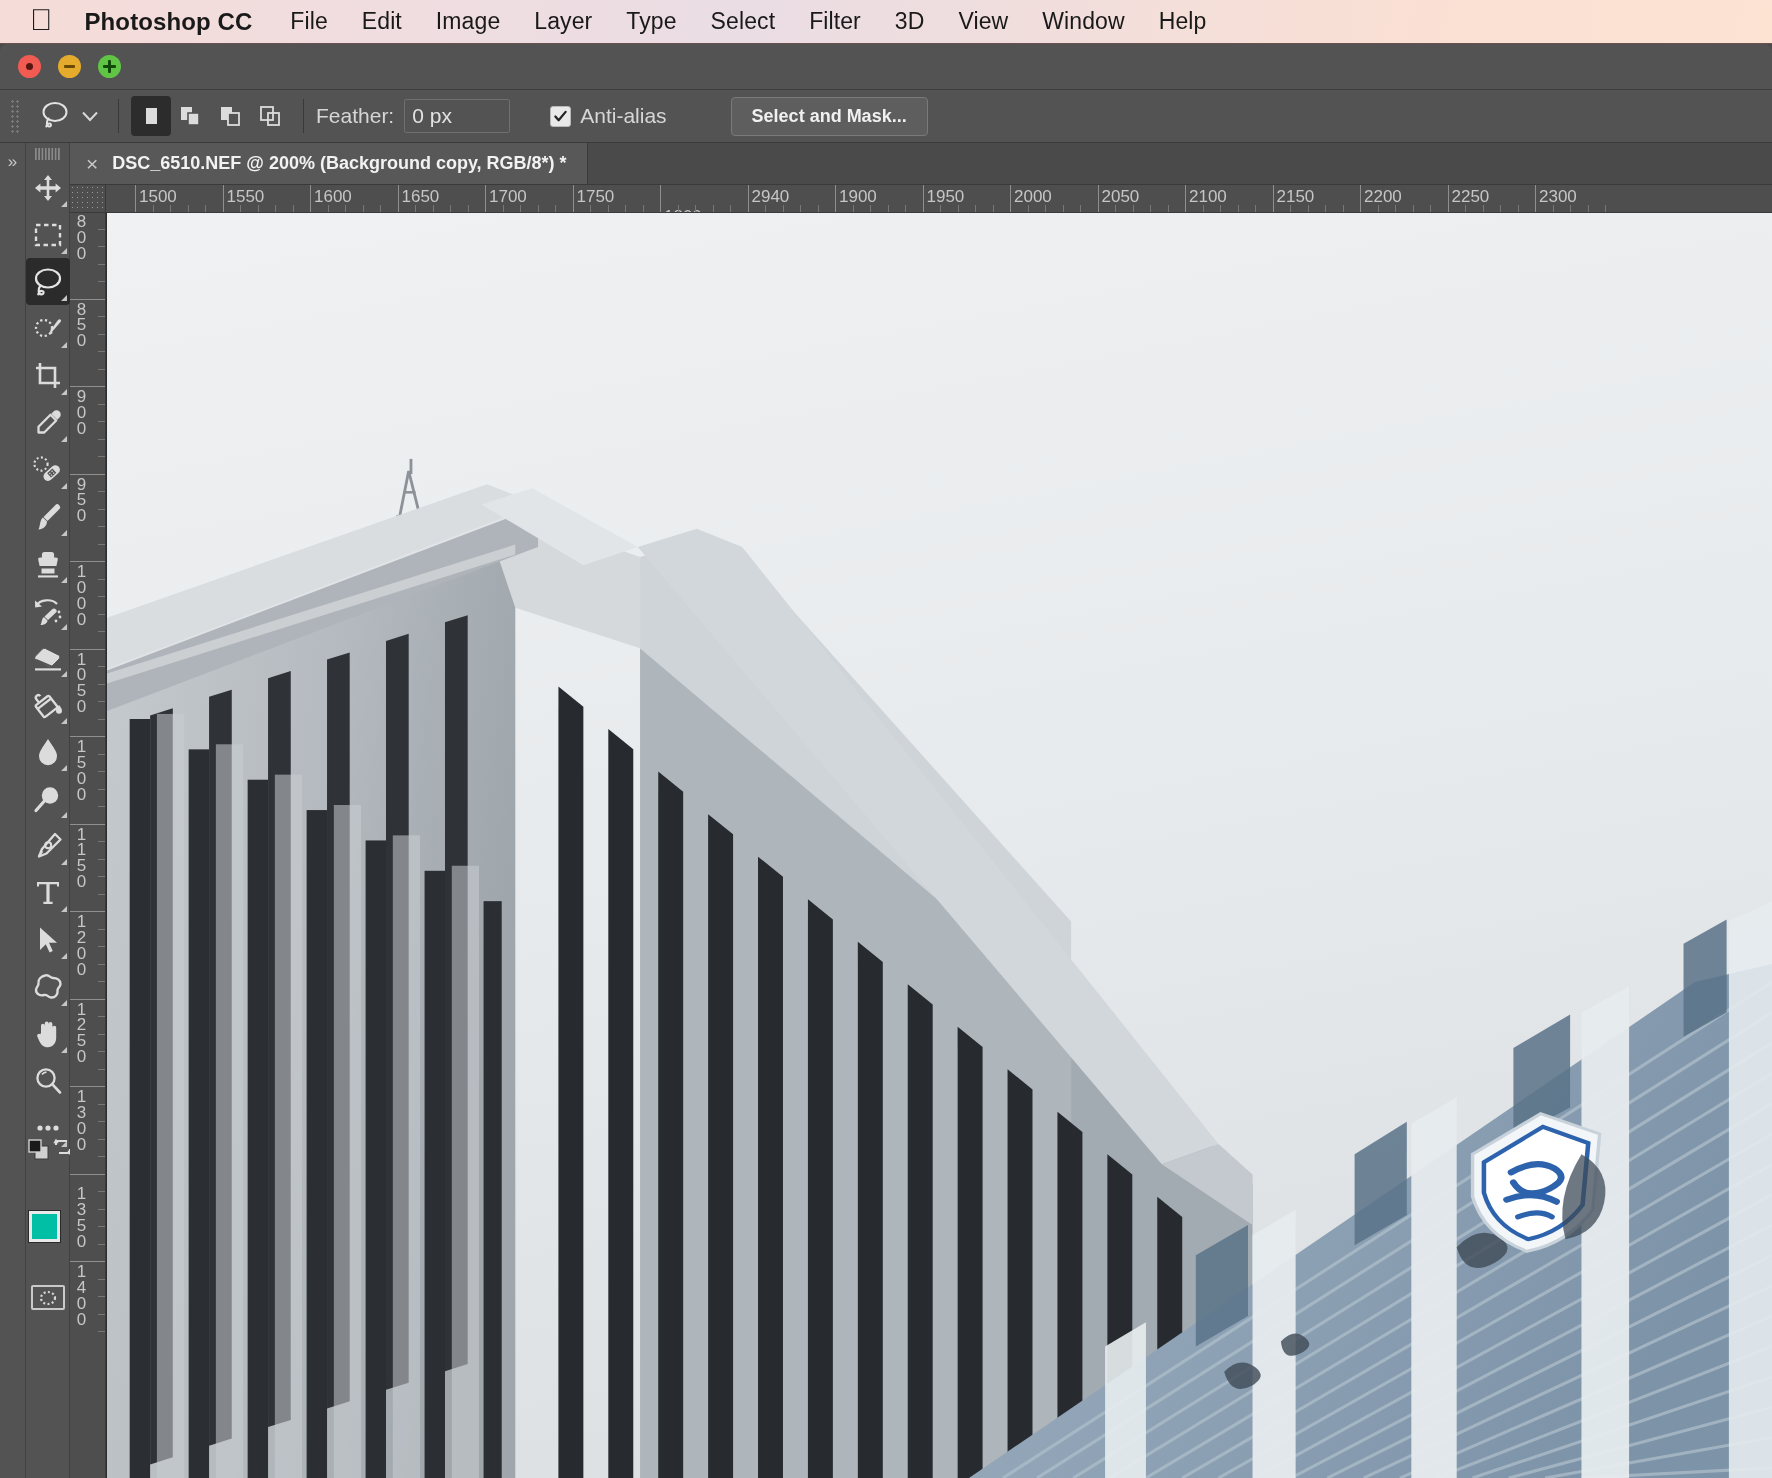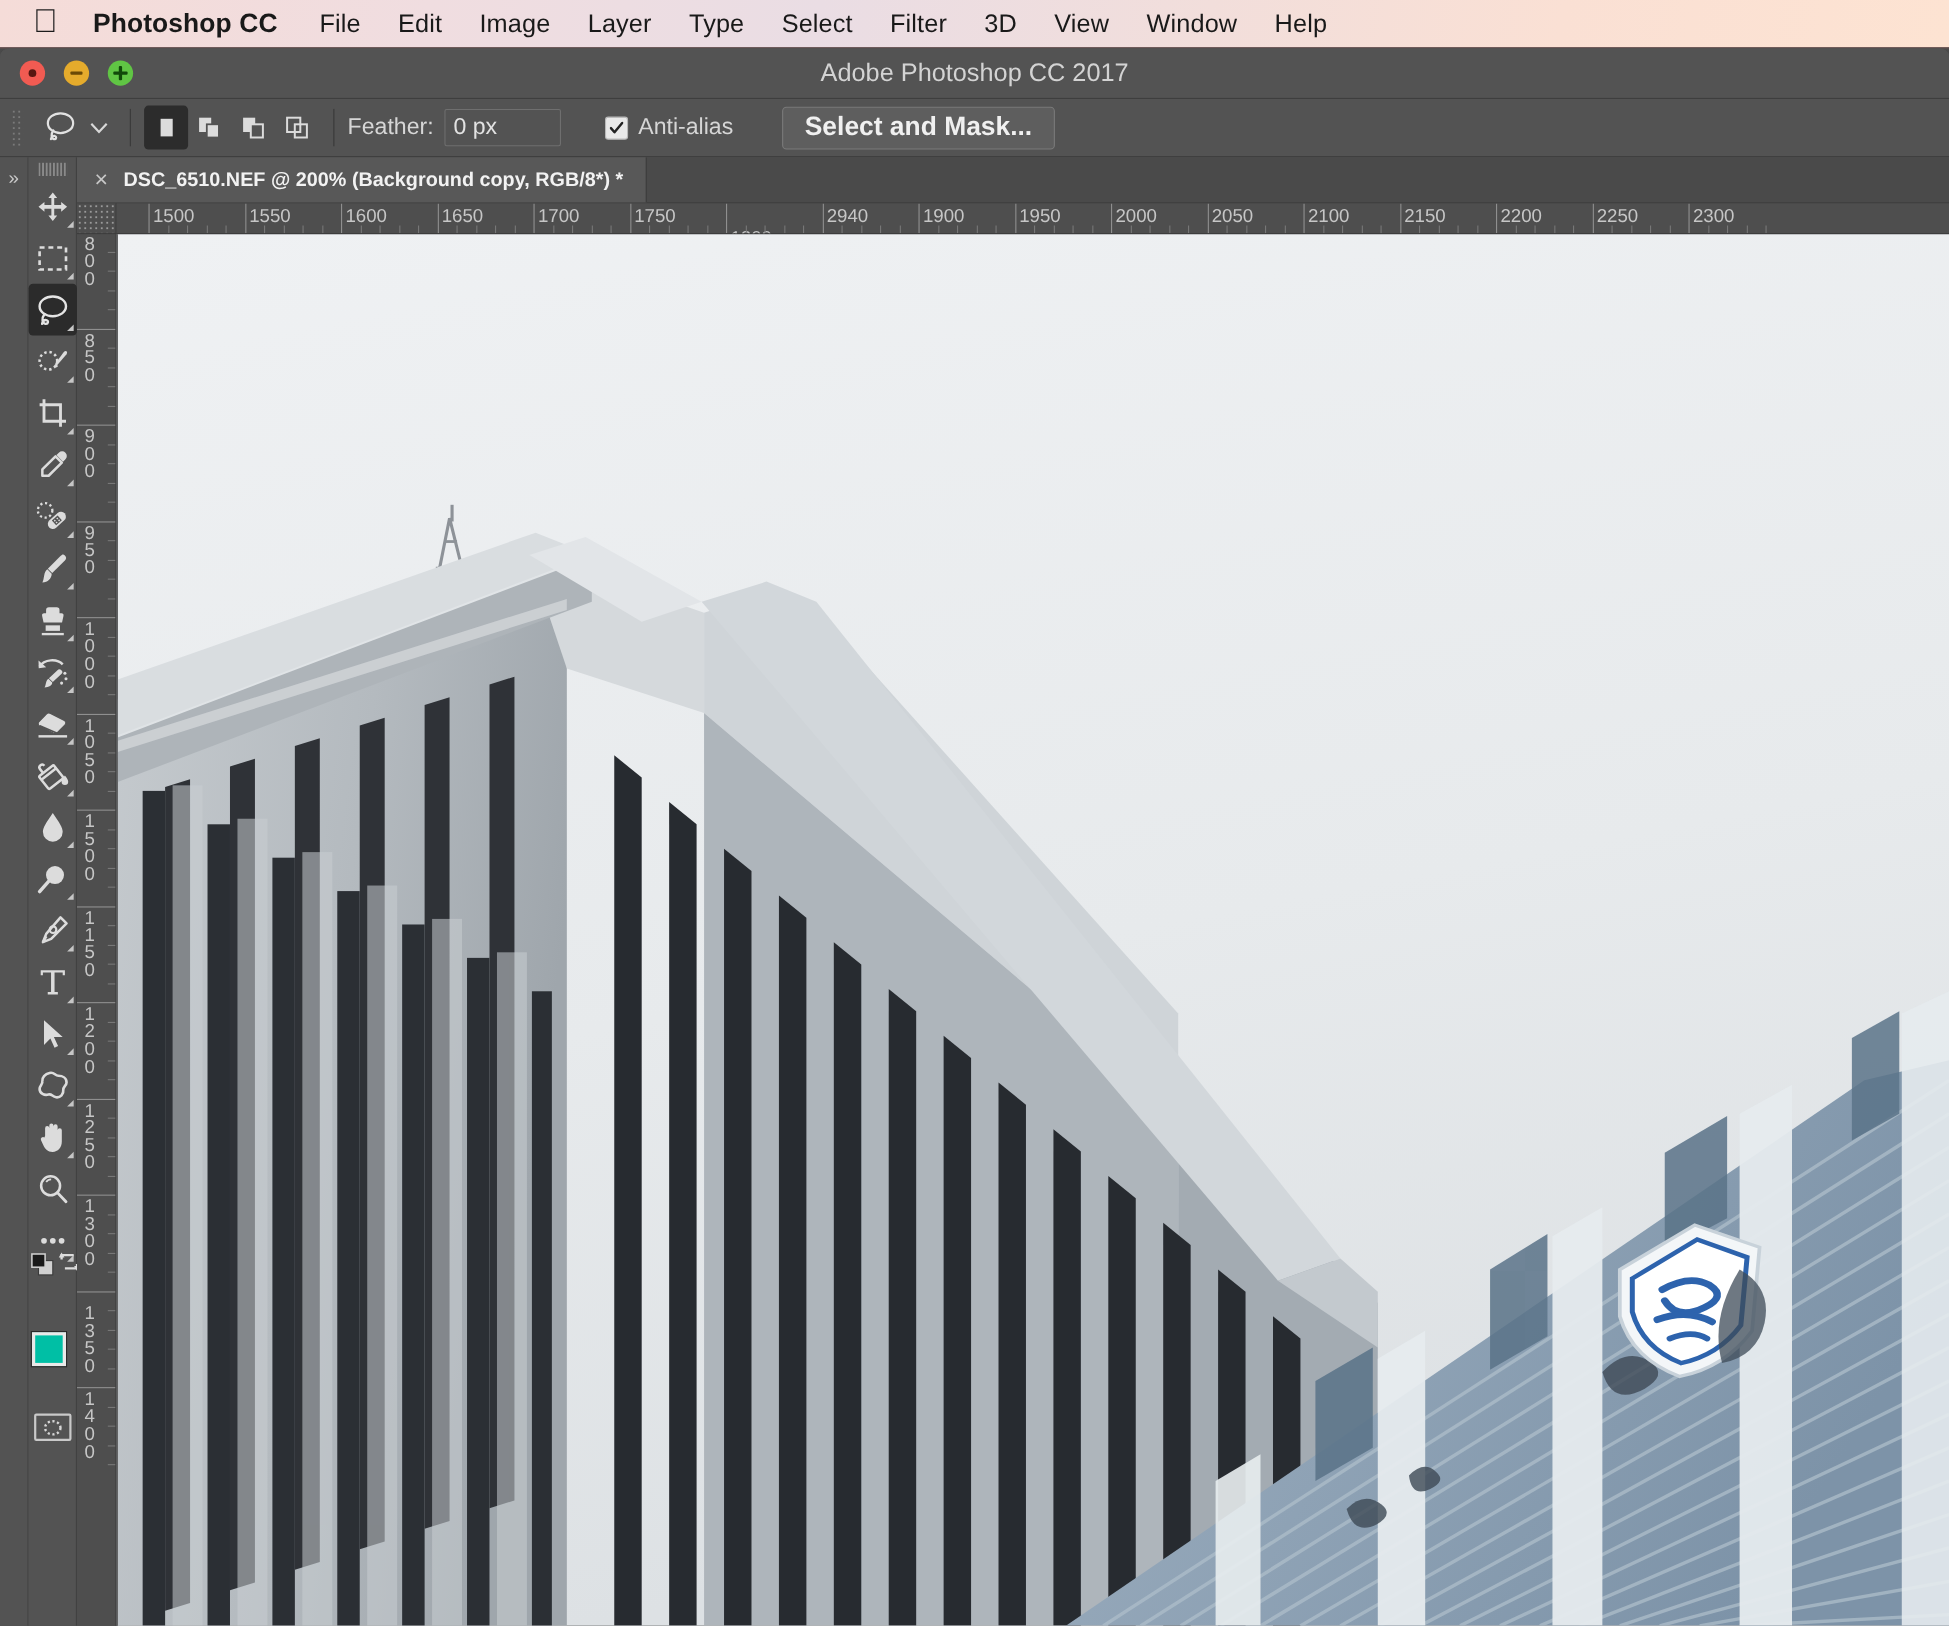--- a/index.html
+++ b/index.html
@@ -90,23 +90,23 @@
     border-radius: 2px;
   }
   .cbwrap { display:flex; align-items:center; margin-left: 40px; }
   .cbox {
     width: 21px; height: 21px; background: #e9e9e9; border-radius: 3px;
     display:flex; align-items:center; justify-content:center; margin-right: 9px;
     border: 1px solid #b9b9b9;
   }
   .cbox .tick { width:13px; height:13px; }
   #selmask-btn {
-    margin-left: 44px; height: 39px; padding: 0 20px;
+    margin-left: 64px; height: 39px; padding: 0 20px;
     background: #5e5e5e; border: 1px solid #7a7a7a; border-radius: 4px;
-    color: #f0f0f0; font-size: 24px; font-weight: bold;
+    color: #f0f0f0; font-size: 18px; font-weight: bold;
     display:flex; align-items:center; font-family: "Liberation Sans", sans-serif;
   }
 
   
   #body { position: relative; width: 100%; height: calc(100% - 46px - 53px); display: flex; }
 
   
   #leftdock {
     width: 26px; background: #535353; flex: none;
     padding-top: 8px; display:flex; flex-direction:column; align-items:center;
@@ -206,21 +206,20 @@
 </div>
 
 <div id="pswin">
 
   <div id="titlebar">
     <div class="lights">
       <span class="light red"></span>
       <span class="light yellow"></span>
       <span class="light green"></span>
     </div>
-    <div id="wintitle">Adobe Photoshop CC 2017</div>
   </div>
 
   <div id="optionsbar">
     <div class="grip"></div>
 
     <div class="ob-tool">
       <svg width="36" height="34" viewBox="0 0 36 34">
         <ellipse cx="18" cy="13" rx="11.5" ry="9" fill="none" stroke="#e2e2e2" stroke-width="2"></ellipse>
         <path d="M11.5 19.5 C9 23 9.5 27 12 27.5 C14.2 28 14.8 25 12.8 24.6 C11 24.3 9.6 25.6 9.3 27.5" fill="none" stroke="#e2e2e2" stroke-width="2" stroke-linecap="round"></path>
       </svg>

